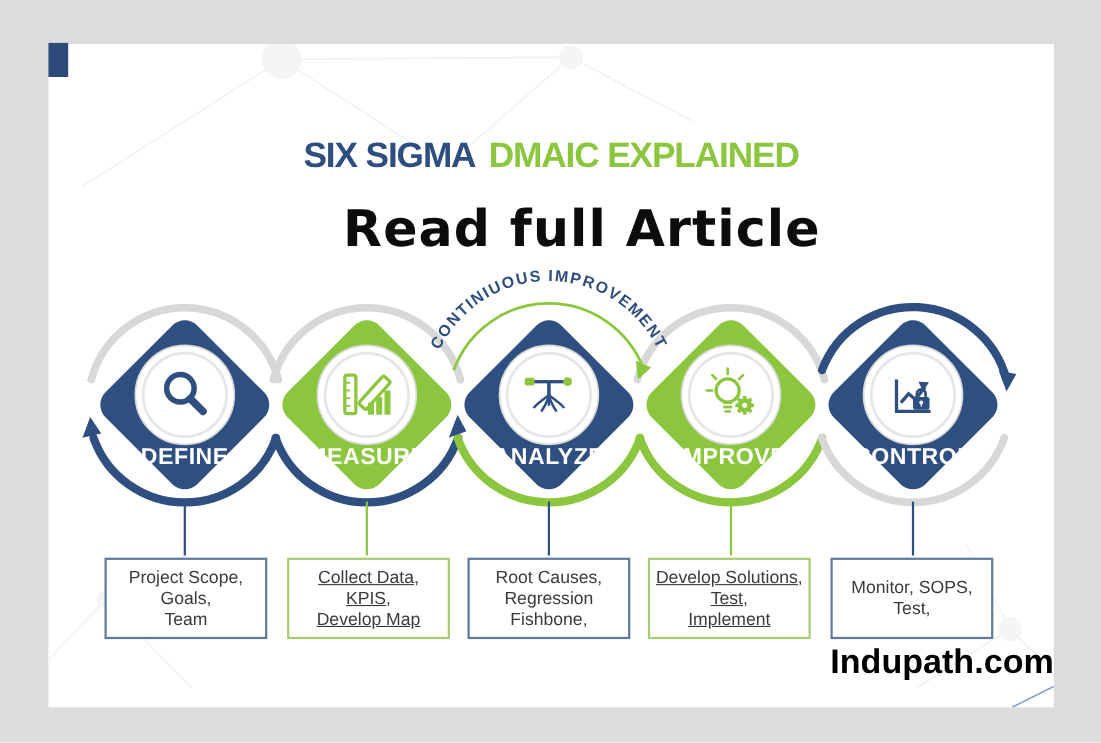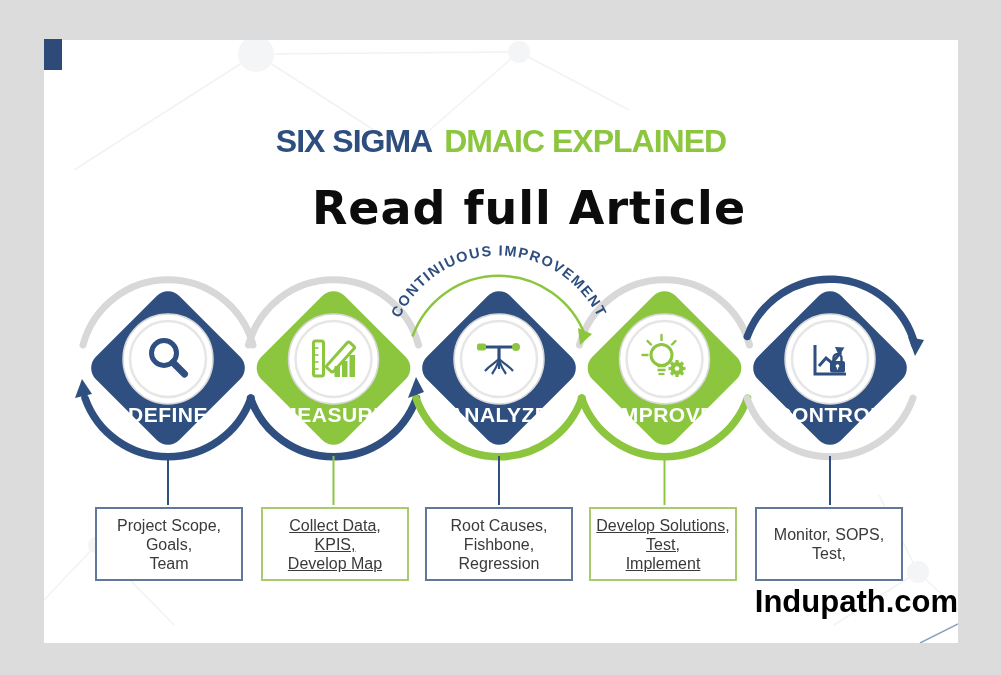--- a/index.html
+++ b/index.html
@@ -227,22 +227,22 @@
       <span>Goals,</span>
       <span>Team</span>
     </div>
     <div class="detail-box b-green" style="left:217px">
       <span>Collect Data,</span>
       <span>KPIS,</span>
       <span>Develop Map</span>
     </div>
     <div class="detail-box b-blue" style="left:381px">
       <span>Root Causes,</span>
+      <span>Regression</span>
       <span>Fishbone,</span>
-      <span>Regression</span>
     </div>
     <div class="detail-box b-green" style="left:545px">
       <span>Develop Solutions,</span>
       <span>Test,</span>
       <span>Implement</span>
     </div>
     <div class="detail-box b-blue" style="left:711px">
       <span>Monitor, SOPS,</span>
       <span>Test,</span>
     </div>

